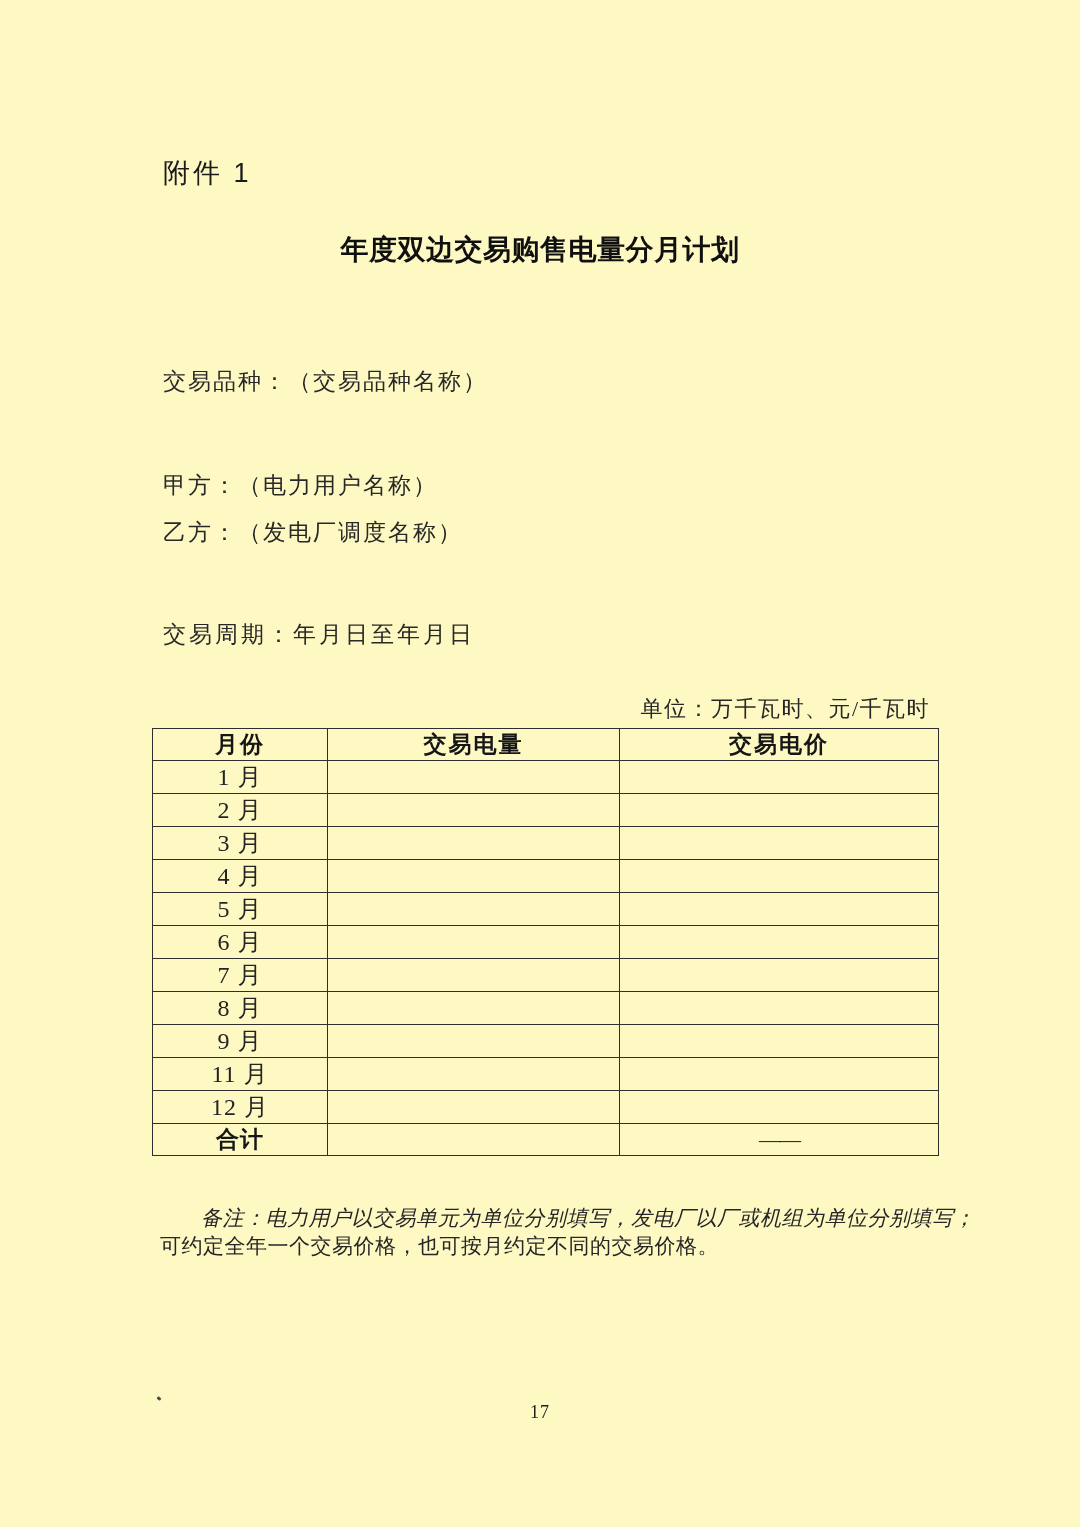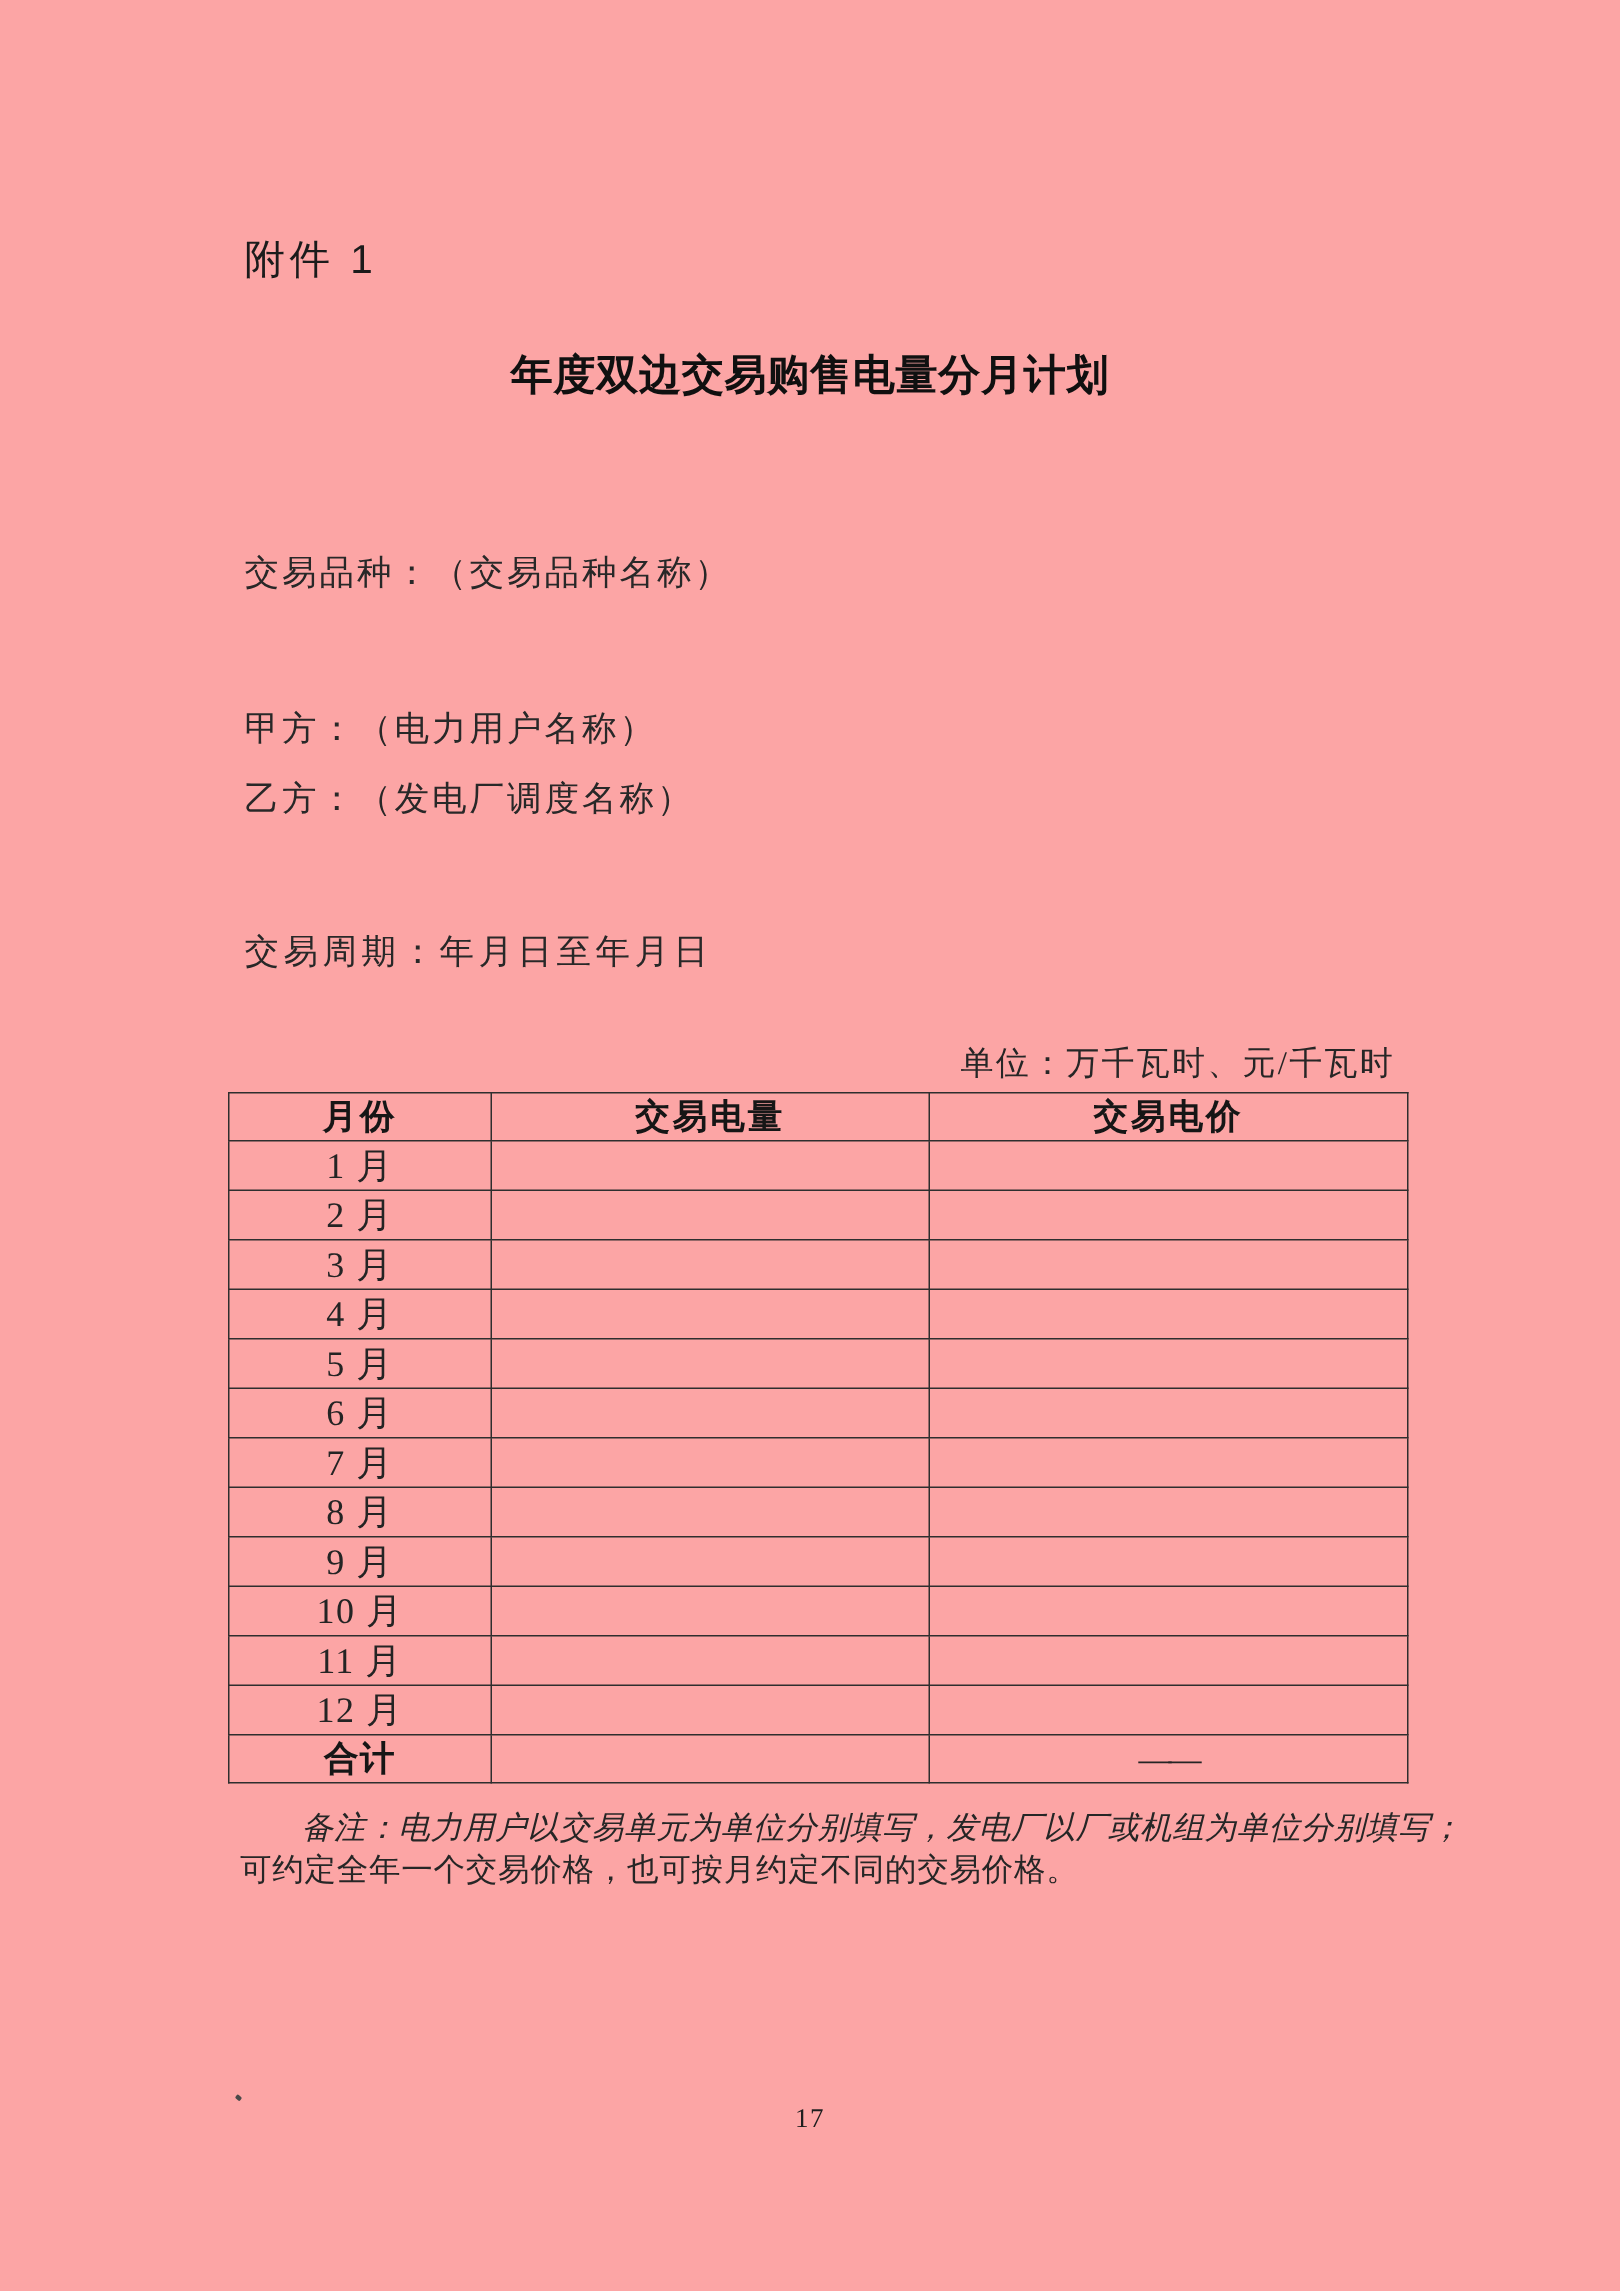--- a/index.html
+++ b/index.html
@@ -4,21 +4,21 @@
 <style>
   html, body {
     margin: 0;
     padding: 0;
     background: #ffffff;
   }
   .page {
     position: relative;
     width: 1080px;
     height: 1527px;
-    background: #fca5a5;
+    background: #fef9c3;
     overflow: hidden;
     font-family: "Liberation Serif", "DejaVu Serif", serif;
     color: #222222;
   }
   .attachment-label {
     position: absolute;
     left: 163px;
     top: 155px;
     font-family: "Liberation Sans", "DejaVu Sans", sans-serif;
     font-size: 27px;
@@ -205,25 +205,20 @@
         <td class="month-cell">8 月</td>
         <td class="volume-cell"></td>
         <td class="price-cell"></td>
       </tr>
       <tr>
         <td class="month-cell">9 月</td>
         <td class="volume-cell"></td>
         <td class="price-cell"></td>
       </tr>
       <tr>
-        <td class="month-cell">10 月</td>
-        <td class="volume-cell"></td>
-        <td class="price-cell"></td>
-      </tr>
-      <tr>
         <td class="month-cell">11 月</td>
         <td class="volume-cell"></td>
         <td class="price-cell"></td>
       </tr>
       <tr>
         <td class="month-cell">12 月</td>
         <td class="volume-cell"></td>
         <td class="price-cell"></td>
       </tr>
       <tr class="total-row">

